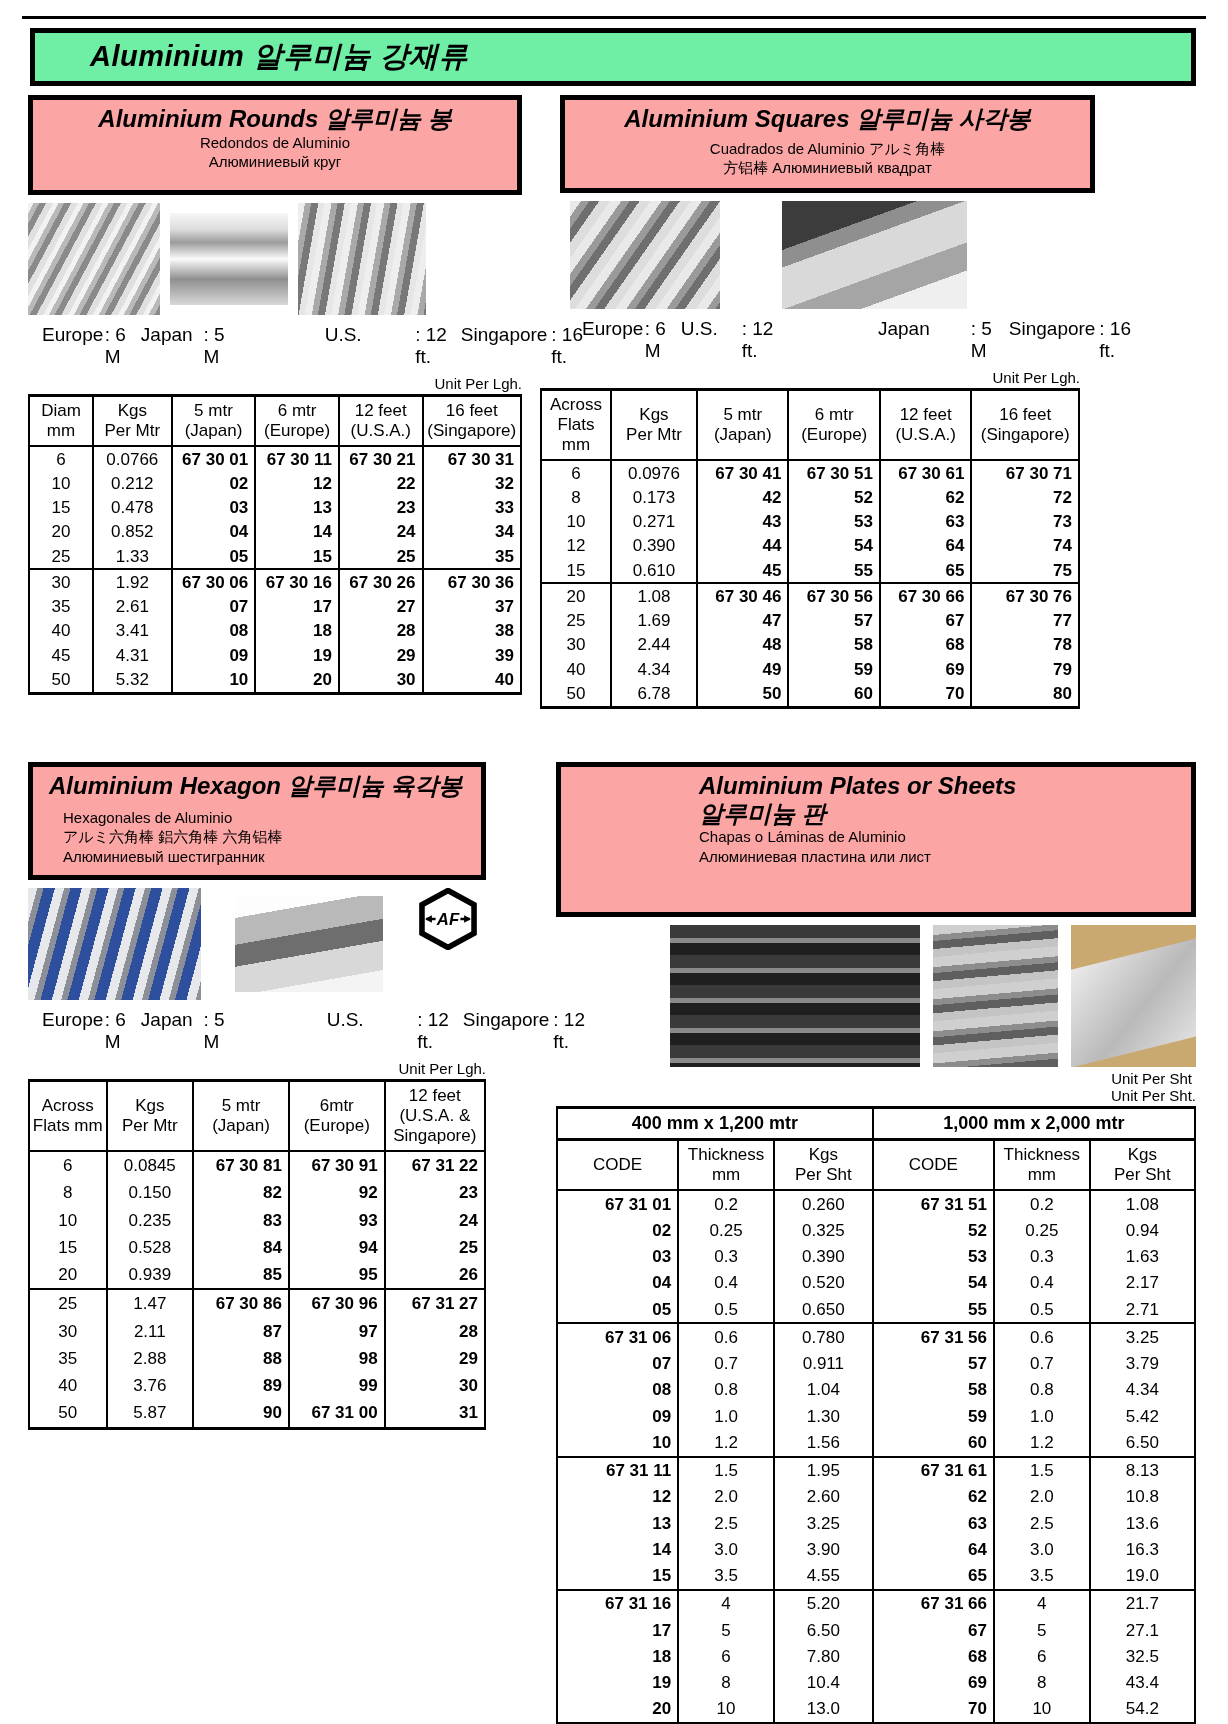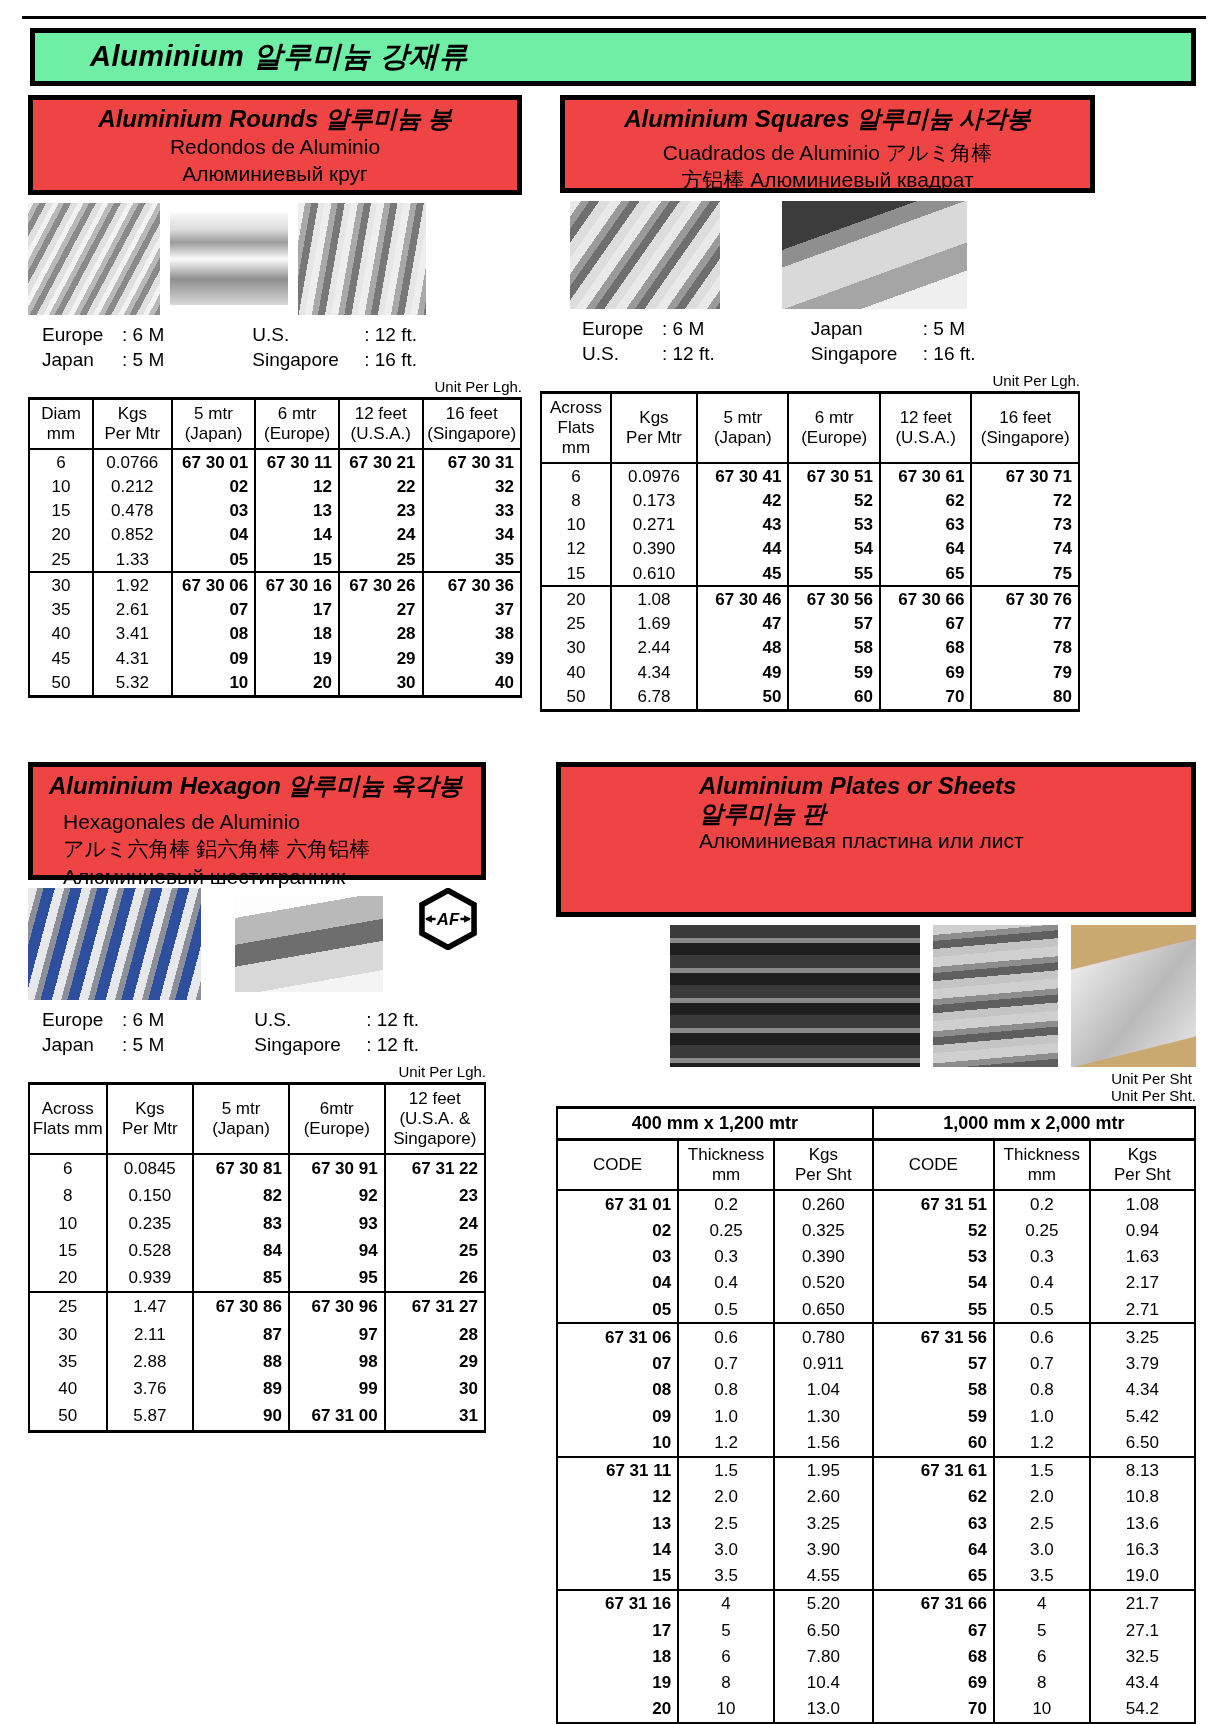--- a/index.html
+++ b/index.html
@@ -11,23 +11,23 @@
   
   .banner{position:absolute;left:30px;top:28px;width:1166px;height:58px;background:#6fefa5;
     border:5px solid #000;box-sizing:border-box;display:flex;align-items:center;}
   .banner-title{font-size:29px;font-weight:bold;font-style:italic;padding-left:55px;letter-spacing:.5px;}
   
   .section{position:absolute;}
   #rounds{left:28px;top:95px;width:494px;}
   #squares{left:540px;top:95px;width:540px;}
   #hexagon{left:28px;top:762px;width:458px;}
   #plates{left:556px;top:762px;width:640px;}
-  .box{background:#ef4444;border:5px solid #000;box-sizing:border-box;padding:5px 8px;}
+  .box{background:#fca5a5;border:5px solid #000;box-sizing:border-box;padding:5px 8px;}
   .box-title{font-size:24px;font-weight:bold;font-style:italic;line-height:1.15;}
-  .box-sub{font-size:21px;line-height:1.32;}
+  .box-sub{font-size:15px;line-height:1.32;}
   #rounds .box{height:100px;text-align:center;}
   #squares .box{height:98px;text-align:center;margin-left:20px;width:535px;}
   #hexagon .box{height:118px;text-align:left;padding-left:16px;}
   #hexagon .box .box-sub{margin-left:14px;}
   #hexagon .box-title{margin-bottom:8px;}
   #plates .box{height:155px;text-align:left;padding-left:138px;}
   
   .photos{display:flex;align-items:center;margin-top:8px;}
   .photo{box-sizing:border-box;}
   .m-rod1{width:132px;height:112px;background:repeating-linear-gradient(118deg,#f2f2f2 0 5px,#b9b9b9 5px 10px,#8a8a8a 10px 16px,#e0e0e0 16px 22px);}
@@ -43,21 +43,21 @@
   .m-plate1{width:250px;height:142px;background:repeating-linear-gradient(180deg,#3a3a3a 0 13px,#8a8a8a 13px 18px,#1f1f1f 18px 30px);}
   .m-plate2{width:125px;height:142px;background:repeating-linear-gradient(175deg,#cfcfcf 0 10px,#8d8d8d 10px 16px,#5f5f5f 16px 24px,#c4c4c4 24px 32px);}
   .m-plate3{width:125px;height:142px;background:#c9a96f;position:relative;overflow:hidden;}
   .m-plate3::before{content:"";position:absolute;left:-20px;top:30px;width:170px;height:95px;
     background:linear-gradient(135deg,#f0f0f0,#b9b9b9 55%,#e7e7e7);transform:rotate(-14deg) skewX(-18deg);}
   .gap10{gap:10px;}
   #squares .photos{margin-left:30px;gap:62px;}
   #plates .photos{justify-content:flex-end;gap:13px;}
   
   .lens{display:flex;margin-top:9px;font-size:19px;}
-  .len-col{display:flex;flex-direction:column;gap:3px;}
+  .len-col{display:flex;gap:3px;}
   .len-line{display:flex;}
   .len-name{display:inline-block;}
   #rounds .len-col1{margin-left:14px;} #rounds .len-col1 .len-name{width:80px;}
   #rounds .len-col2{margin-left:88px;} #rounds .len-col2 .len-name{width:112px;}
   #squares .lens{margin-left:42px;}
   #squares .len-col1 .len-name{width:80px;}
   #squares .len-col2{margin-left:96px;} #squares .len-col2 .len-name{width:112px;}
   #hexagon .len-col1{margin-left:14px;} #hexagon .len-col1 .len-name{width:80px;}
   #hexagon .len-col2{margin-left:90px;} #hexagon .len-col2 .len-name{width:112px;}
   
@@ -500,20 +500,21 @@
           </tr>
         </tbody>
       </table>
     </div>
 </div>
 
 <div class="section" id="plates">
   <div class="box">
     <div class="box-title">Aluminium Plates or Sheets</div>
     <div class="box-title">알루미늄 판</div>
+    <div class="box-sub">Chapas o Láminas de Aluminio</div>
     <div class="box-sub">Алюминиевая пластина или лист</div>
   </div>
   <div class="photos">
     <div class="photo m-plate1"></div>
     <div class="photo m-plate2"></div>
     <div class="photo m-plate3"></div>
   </div>
   <div class="unit-caption">Unit Per Sht</div>
   <div class="unit" style="margin-top:0;">Unit Per Sht.</div>
   <div class="dtable">

